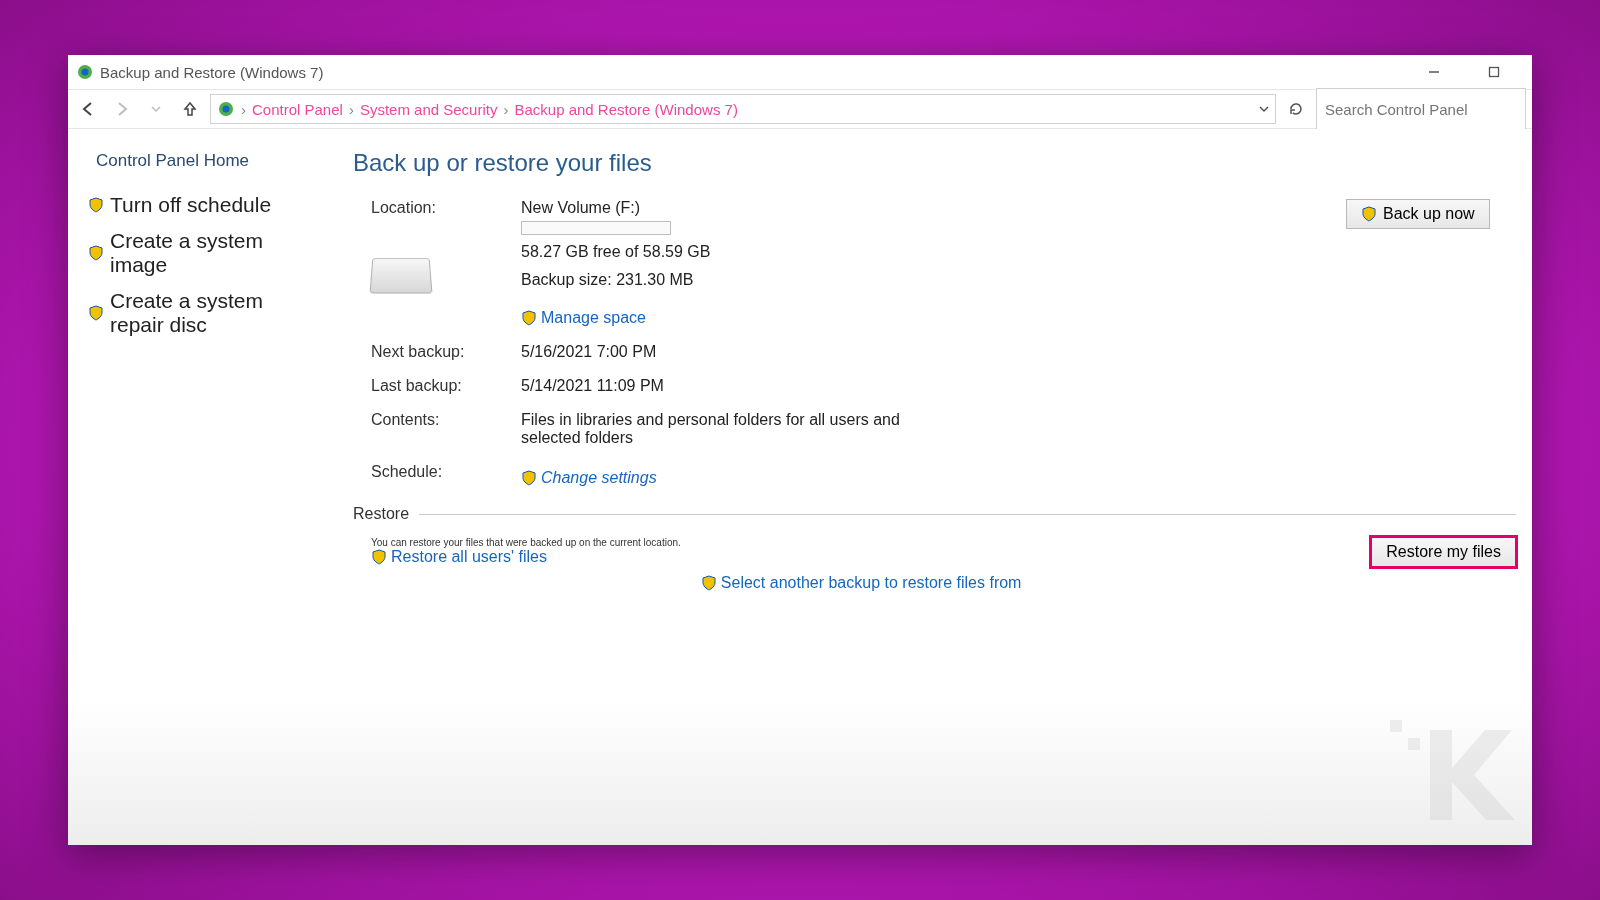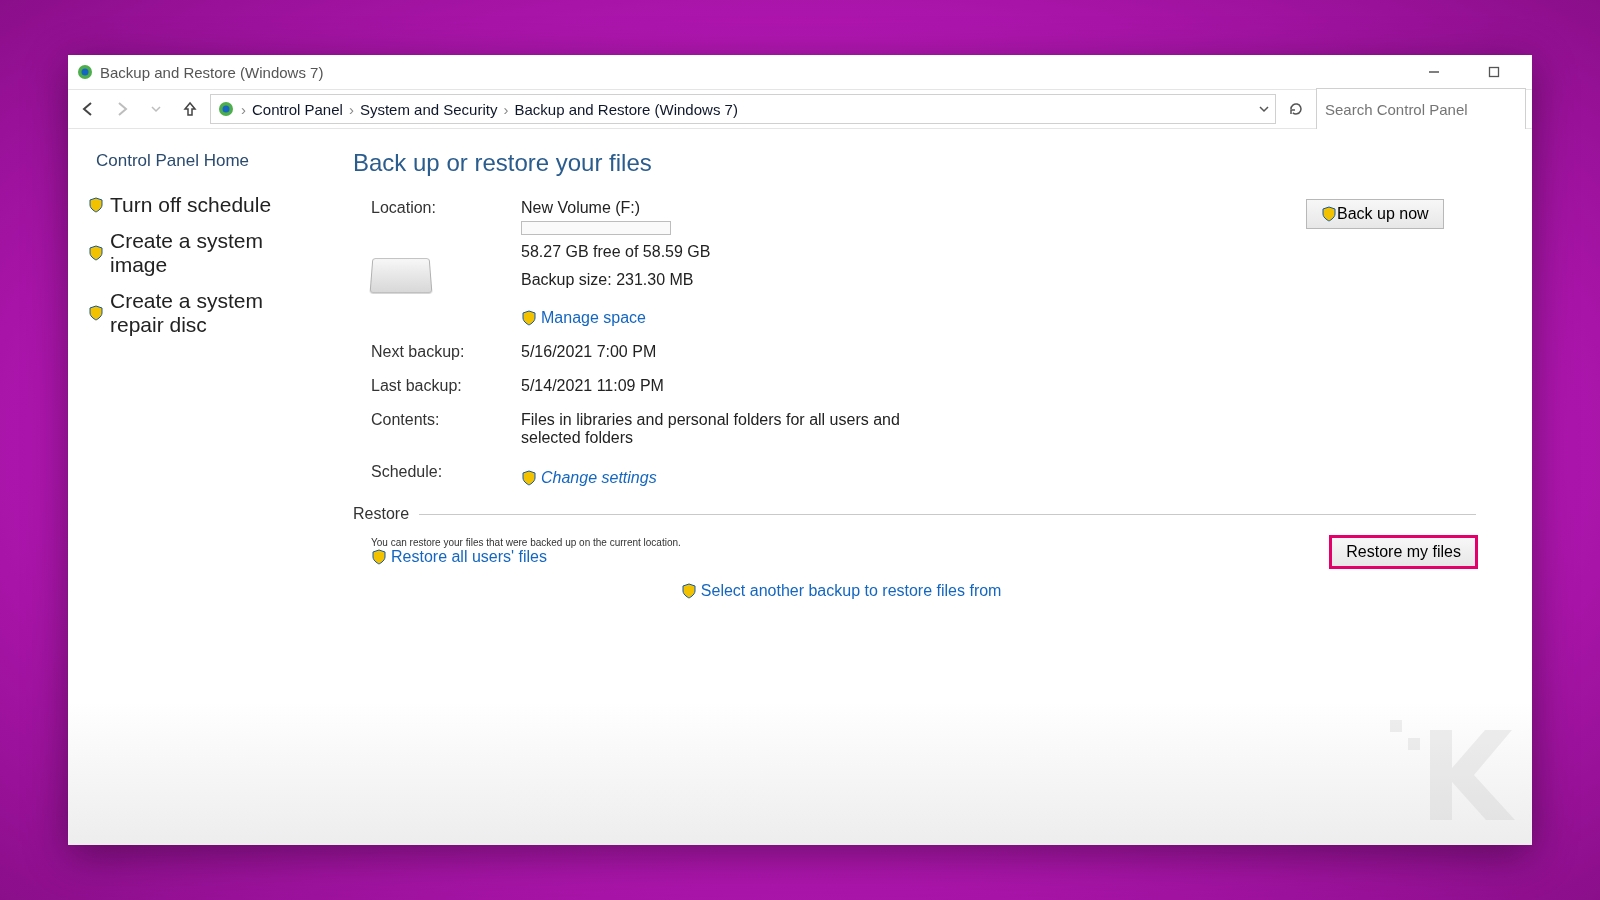--- a/index.html
+++ b/index.html
@@ -59,21 +59,21 @@
   .addr {
     flex: 1;
     height: 30px;
     border: 1px solid #d0d0d0;
     display: flex;
     align-items: center;
     padding: 0 6px;
     gap: 6px;
     font-size: 15px;
   }
-  .addr .crumb { color: #0f172a; }
+  .addr .crumb { color: #ec4899; }
   .addr .sep { color: #888; }
   .addr .end { margin-left: auto; display:flex; align-items:center; gap:10px; color:#555;}
   .refresh {
     width: 28px; height: 28px; display:flex; align-items:center; justify-content:center; color:#555;
   }
   .search {
     width: 210px; height: 43px; border: 1px solid #d0d0d0;
     padding: 0 8px; font-size: 15px; outline: none; color:#b91c1c;
   }
   
@@ -90,21 +90,21 @@
   .sidebar .home {
     color: #2a4a6e; font-size: 17px; margin-bottom: 22px; padding-left: 10px;
   }
   .side-link {
     display: flex; align-items: center; gap: 6px;
     color: #222; font-size: 21px; margin-bottom: 12px; padding-left:2px;
     cursor: pointer;
   }
   .main {
     flex: 1;
-    padding: 20px 56px 10px 30px;
+    padding: 20px 16px 10px 30px;
     overflow: auto;
   }
   .page-title {
     color: #2a5c8e; font-size: 24px; font-weight: 400; margin-bottom: 22px;
   }
   .section-head {
     display: flex; align-items: center; gap: 10px; margin-bottom: 14px;
     font-size: 16px; color: #333;
   }
   .section-head .line { flex: 1; height: 1px; background: #c9c9c9; }
@@ -128,30 +128,30 @@
   }
   .progress {
     width: 150px; height: 14px; border: 1px solid #bdbdbd; margin: 4px 0 8px 0;
     background: #fafafa;
   }
   .shield-icon {
     width: 16px; height: 16px; display:inline-block; flex:0 0 16px;
   }
   .link-blue { color: #1466c0; cursor: pointer; }
   .btn {
-    display: inline-flex; align-items: center; 
+    display: inline-flex; align-items: center; gap: 6px;
     background: linear-gradient(#f7f7f7,#e7e7e7);
     border: 1px solid #b8b8b8; padding: 5px 14px; font-size: 16px;
     cursor: pointer;
   }
   .btn.hl {
     outline: 3px solid #e4006b; outline-offset: -1px;
   }
   .restore-text { font-size: 10px; color: #333; }
-  .restore-links { display:flex; flex-direction:column; gap:16px; font-size:16px; }
+  .restore-links { display:flex; flex-direction:column; gap:8px; font-size:16px; }
   .restore-row { display:flex; align-items:flex-start; gap:20px; margin:0 0 0 18px;}
   .restore-row .left { flex:1; }
   .k-mark {
     position:absolute; right:80px; bottom:70px; opacity:0.25; pointer-events:none;
   }
   svg { display:block; }
 </style>
 </head>
 <body>
 

